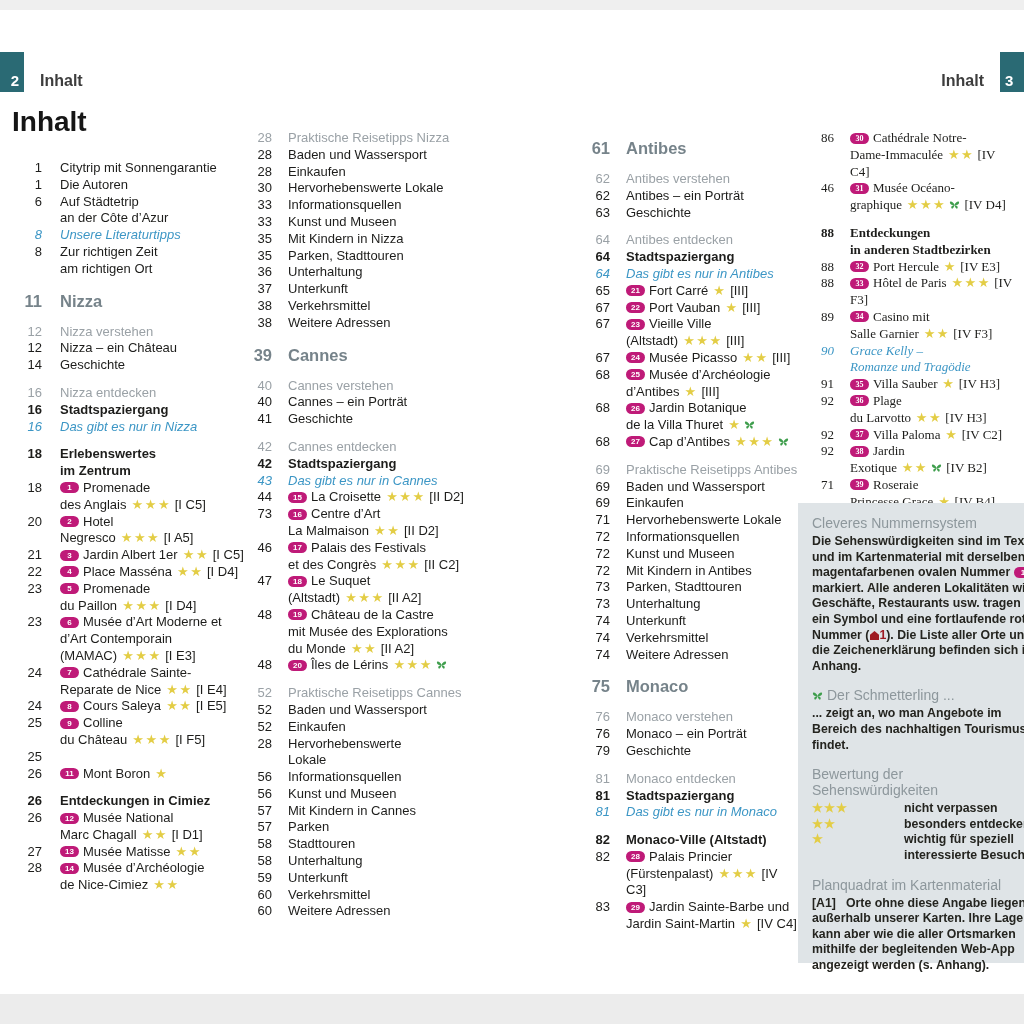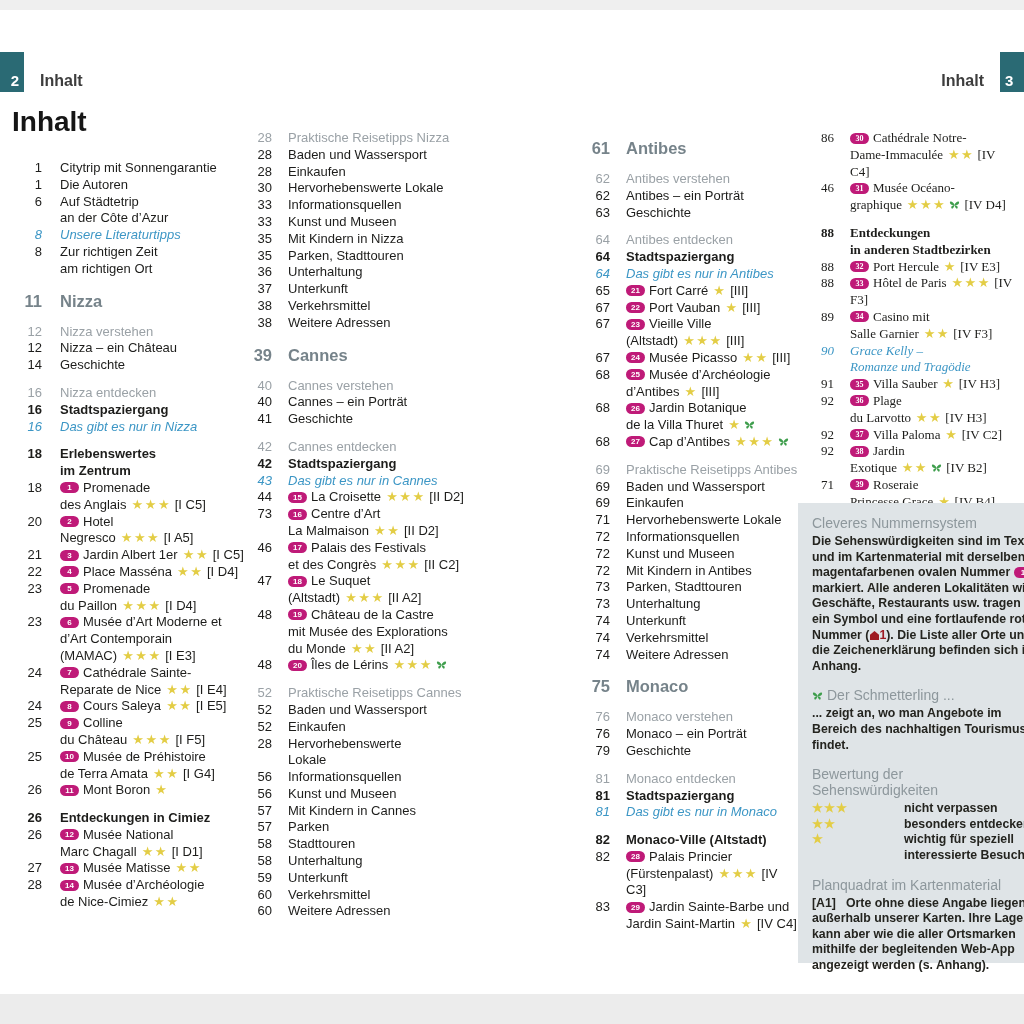--- a/index.html
+++ b/index.html
@@ -180,22 +180,20 @@
       <span class="pg">24</span>
       <span class="ct"><span class="bdg">8</span>Cours Saleya<span class="stars"> ★★</span><span class="map"> [I E5]</span></span>
     </div>
     <div class="row normal">
       <span class="pg">25</span>
       <span class="ct"><span class="bdg">9</span>Colline
 du Château<span class="stars"> ★★★</span><span class="map"> [I F5]</span></span>
     </div>
     <div class="row normal">
       <span class="pg">25</span>
-      <span class="ct"><span class="bdg">10</span>Musée de Préhistoire
-de Terra Amata<span class="stars"> ★★</span><span class="map"> [I G4]</span></span>
     </div>
     <div class="row normal">
       <span class="pg">26</span>
       <span class="ct"><span class="bdg">11</span>Mont Boron<span class="stars"> ★</span></span>
     </div>
     <div class="sp"></div>
     <div class="row bold">
       <span class="pg">26</span>
       <span class="ct">Entdeckungen in Cimiez</span>
     </div>

